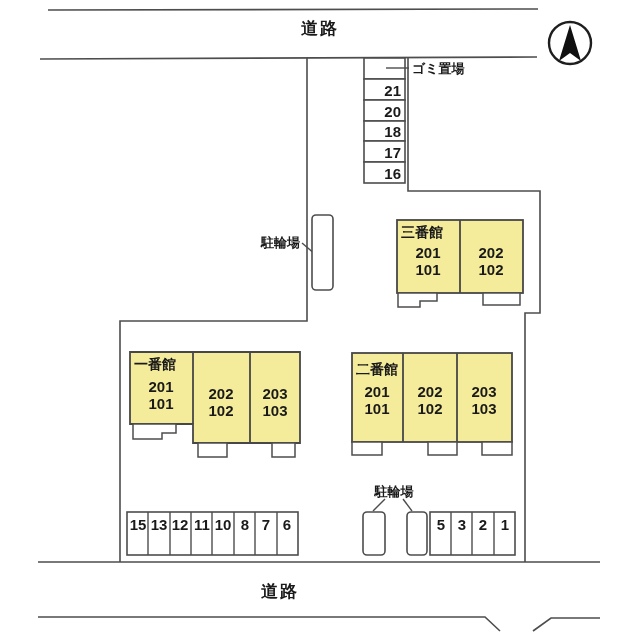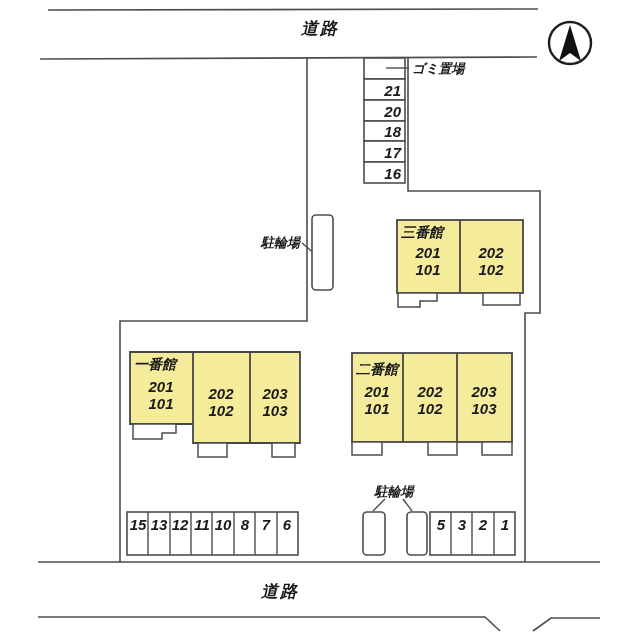--- a/index.html
+++ b/index.html
@@ -1,17 +1,17 @@
 <!DOCTYPE html>
 <html><head>
 <meta charset="utf-8">
 <style>
   html,body{margin:0;padding:0;background:#ffffff;}
   .stage{position:relative;width:640px;height:640px;background:#ffffff;overflow:hidden;
-         font-family:"Liberation Sans","DejaVu Sans",sans-serif;font-style:italic;}
+         font-family:"Liberation Sans","DejaVu Sans",sans-serif;}
   svg{position:absolute;left:0;top:0;}
   svg text{fill:#1a1a1a;font-family:"Liberation Sans","DejaVu Sans",sans-serif;}
   .lbl{font-size:13px;font-weight:bold;}
   .road{font-size:17px;font-weight:bold;letter-spacing:2px;}
   .bname{font-size:14px;font-weight:bold;}
   .unit{font-size:15px;font-weight:600;}
   .stall{font-size:15px;font-weight:600;}
   .ln{stroke:#4d4d4d;stroke-width:1.6;fill:none;}
   .thin{stroke:#4d4d4d;stroke-width:1.4;fill:none;}
   .box{stroke:#4d4d4d;stroke-width:1.6;fill:#ffffff;}

